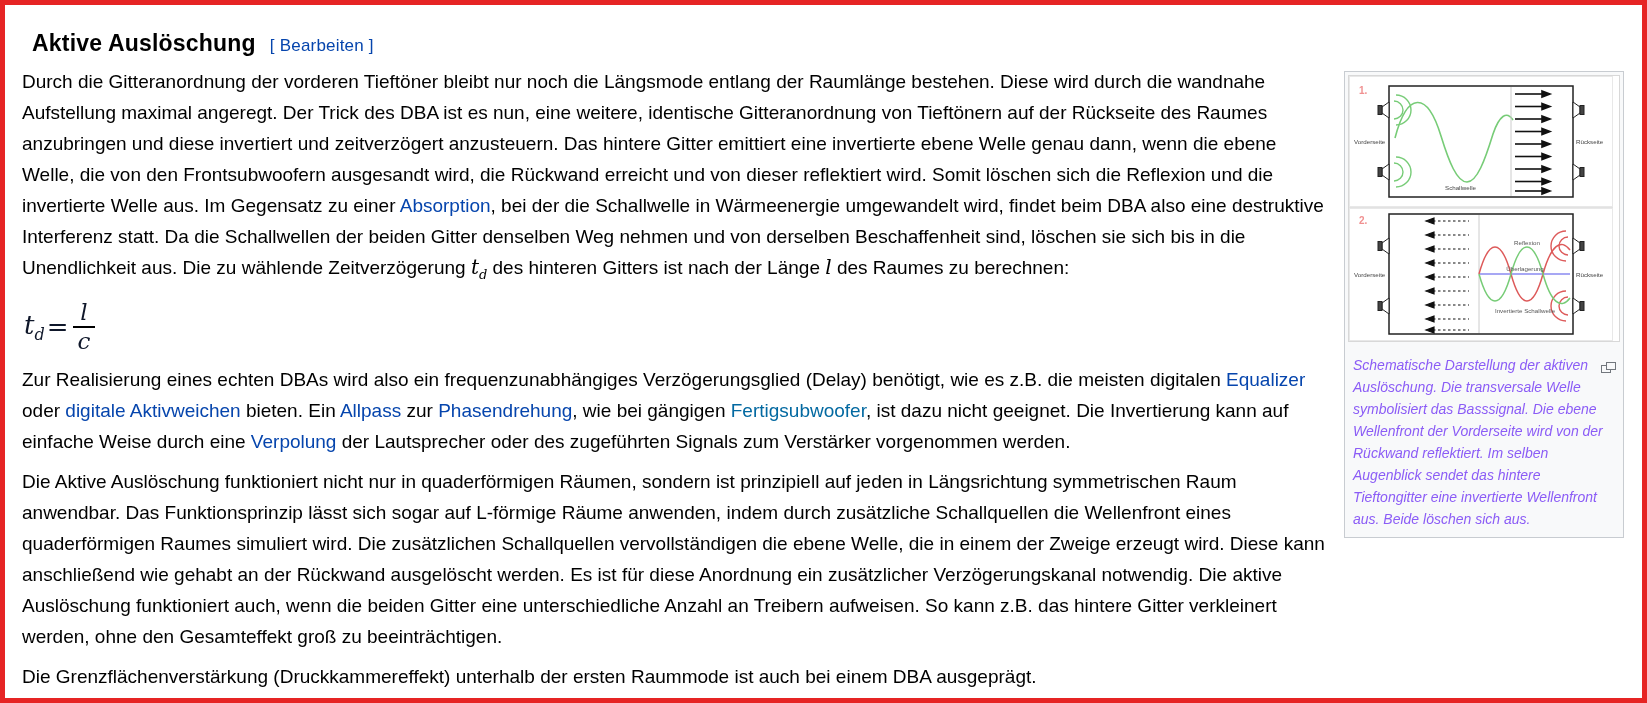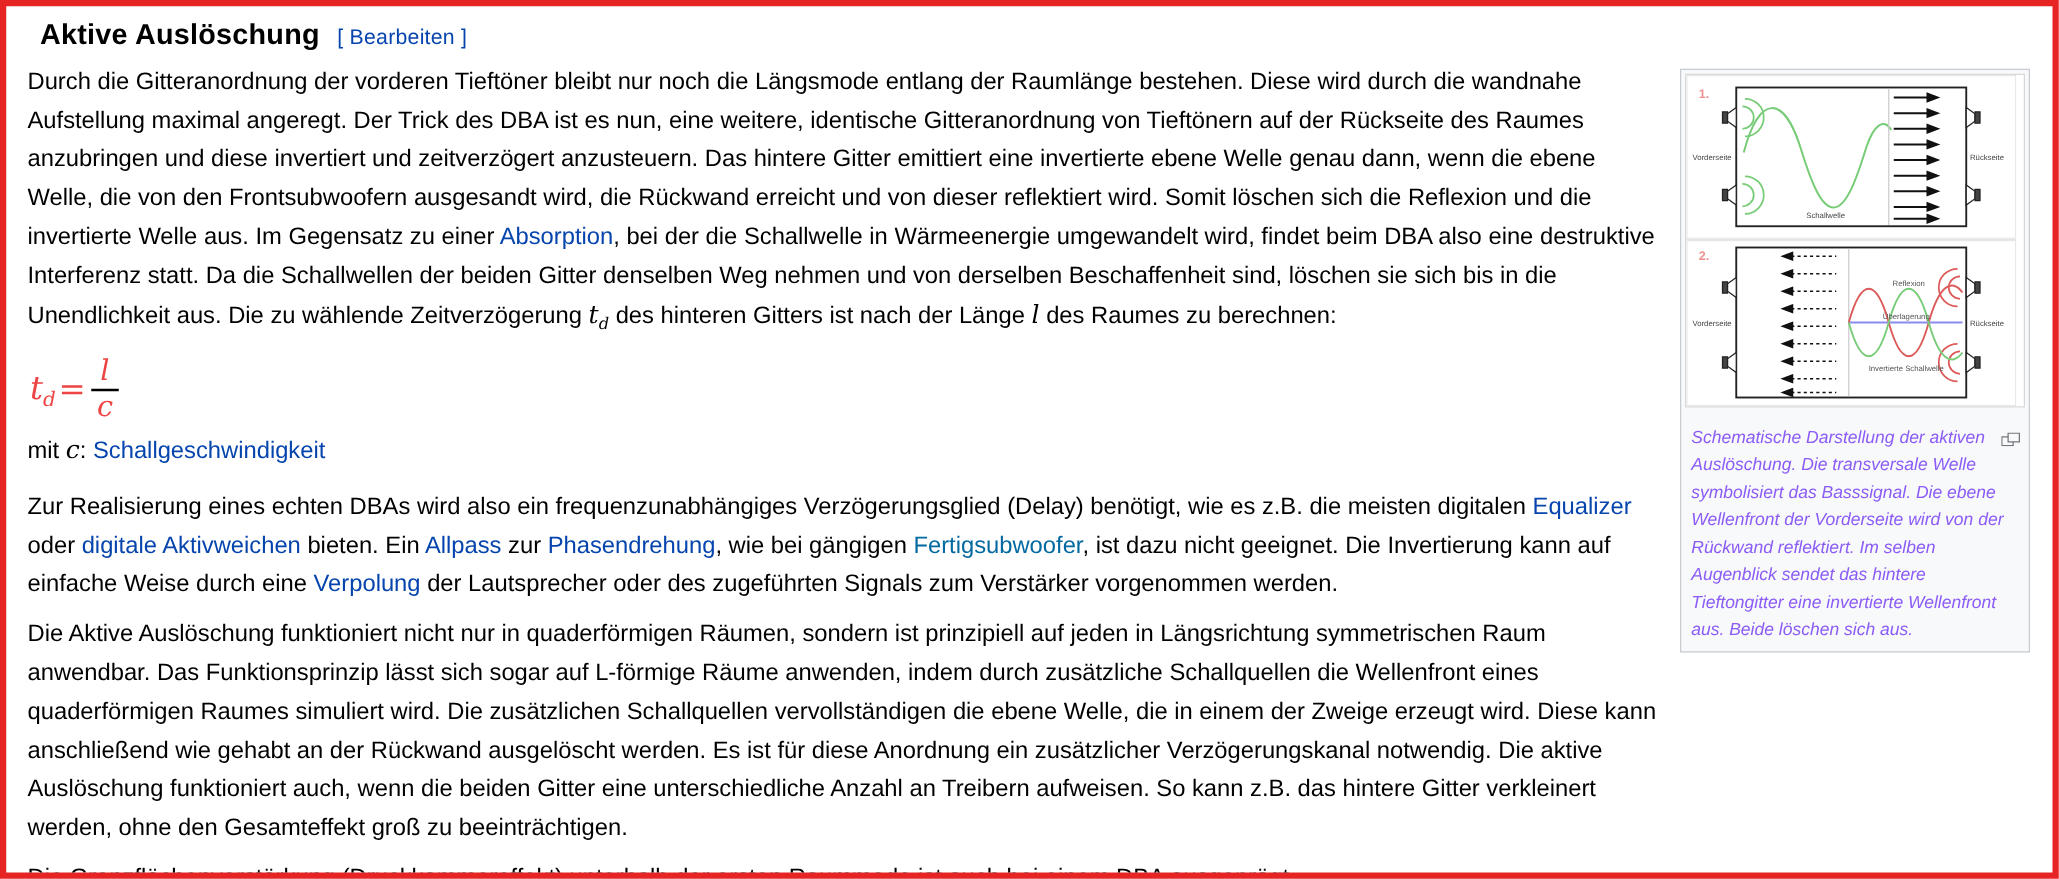--- a/index.html
+++ b/index.html
@@ -2,30 +2,30 @@
 <html lang="de"><head>
 <meta charset="utf-8">
 <style>
   html,body{margin:0;padding:0;}
   body{
     width:1647px;height:703px;box-sizing:border-box;
     background:#ffffff;border:5px solid #e62424;overflow:hidden;
     font-family:"Liberation Sans",sans-serif;color:#000;
   }
   .content{padding:4px 18px 0 17px;}
-  h3{font-size:23px;font-weight:bold;margin:5px 0 6px 10px;color:#000;letter-spacing:.2px;}
+  h3{font-size:23px;font-weight:bold;margin:21px 0 6px 10px;color:#000;letter-spacing:.2px;}
   .editsection{font-size:17px;font-weight:normal;margin-left:14px;}
   a{color:#0645ad;text-decoration:none;}
   a.visited{color:#0369a1;}
   p{font-size:19px;line-height:31px;margin:9px 0;max-width:1316px;}
   .mvar{font-family:"DejaVu Serif",serif;font-style:italic;font-size:20px;}
   sub{font-size:13px;}
   
   .formula{display:flex;align-items:center;font-family:"DejaVu Serif",serif;font-style:italic;
-           font-size:26px;margin:10px 0 2px 2px;color:#ef4444;}
+           font-size:26px;margin:10px 0 2px 2px;color:#0f172a;}
   .formula sub{font-size:16px;}
   .f-eq{margin:0 2px;}
   .frac{display:inline-flex;flex-direction:column;align-items:center;font-size:23px;line-height:1.1;}
   .frac .num{padding:0 7px 1px;border-bottom:2px solid #000;}
   .frac .den{padding:1px 7px 0;}
   .mit-line{margin:4px 0 14px;}
   
   .thumb{float:right;width:272px;margin:8px 0 16px 16px;border:1px solid #c8ccd1;
          background:#f8f9fa;padding:3px;font-size:14px;}
   .thumb-inner{background:#fff;border:1px solid #d8d8d8;}
@@ -214,21 +214,20 @@
 
   <div class="formula">
     <span class="f-lhs"><span>t</span><sub>d</sub></span>
     <span class="f-eq">=</span>
     <span class="frac">
       <span class="num">l</span>
       <span class="den">c</span>
     </span>
   </div>
 
-  <p class="mit-line"><span>mit </span><span class="mvar">c</span><span>: </span><a href="#">Schallgeschwindigkeit</a></p>
 
   <p><span>Zur Realisierung eines echten DBAs wird also ein frequenzunabhängiges Verzögerungsglied (Delay) benötigt, wie es z.B. die meisten digitalen </span><a href="#">Equalizer</a><span> oder </span><a href="#">digitale Aktivweichen</a><span> bieten. Ein </span><a href="#">Allpass</a><span> zur </span><a href="#">Phasendrehung</a><span>, wie bei gängigen </span><a href="#" class="visited">Fertigsubwoofer</a><span>, ist dazu nicht geeignet. Die Invertierung kann auf einfache Weise durch eine </span><a href="#">Verpolung</a><span> der Lautsprecher oder des zugeführten Signals zum Verstärker vorgenommen werden.</span></p>
 
   <p><span>Die Aktive Auslöschung funktioniert nicht nur in quaderförmigen Räumen, sondern ist prinzipiell auf jeden in Längsrichtung symmetrischen Raum anwendbar. Das Funktionsprinzip lässt sich sogar auf L-förmige Räume anwenden, indem durch zusätzliche Schallquellen die Wellenfront eines quaderförmigen Raumes simuliert wird. Die zusätzlichen Schallquellen vervollständigen die ebene Welle, die in einem der Zweige erzeugt wird. Diese kann anschließend wie gehabt an der Rückwand ausgelöscht werden. Es ist für diese Anordnung ein zusätzlicher Verzögerungskanal notwendig. Die aktive Auslöschung funktioniert auch, wenn die beiden Gitter eine unterschiedliche Anzahl an Treibern aufweisen. So kann z.B. das hintere Gitter verkleinert werden, ohne den Gesamteffekt groß zu beeinträchtigen.</span></p>
 
   <p><span>Die Grenzflächenverstärkung (Druckkammereffekt) unterhalb der ersten Raummode ist auch bei einem DBA ausgeprägt.</span></p>
 
   <div class="clear"></div>
 </div>
 

